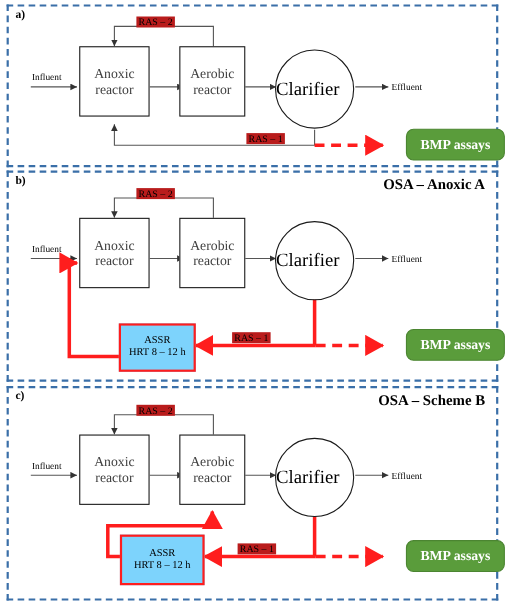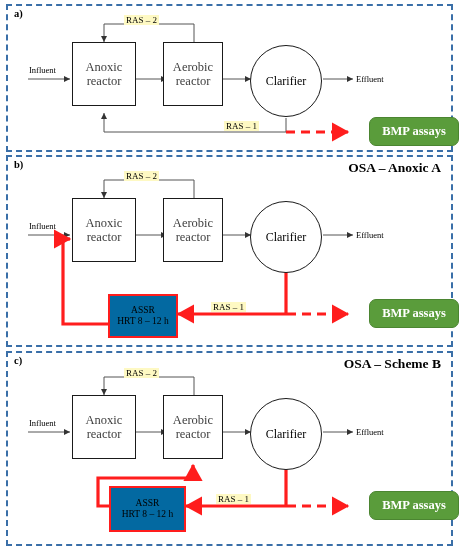--- a/index.html
+++ b/index.html
@@ -53,28 +53,28 @@
     line-height:1.12;
     font-size:12.5px;
     color:#404040;
   }
   .circlenode{
     position:absolute;
     box-sizing:border-box;
     border:1.2px solid #1a1a1a;
     border-radius:50%;
     background:#ffffff;
-    display:flex;align-items:center;justify-content:center;
-    font-size:12px;color:#000;
+    display:flex;align-items:center;justify-content:flex-start;
+    font-size:17px;color:#000;
   }
   .assrbox{
     position:absolute;
     box-sizing:border-box;
     border:2.2px solid #ff1d1d;
-    background:#0369a1;
+    background:#7dd3fc;
     display:flex;flex-direction:column;
     align-items:center;justify-content:center;
     line-height:1.2;
     font-size:9.5px;color:#000;
     z-index:6;
   }
   .bmpbox{
     position:absolute;
     box-sizing:border-box;
     background:#5a9c3b;
@@ -91,21 +91,21 @@
     position:absolute;
     font-size:8.5px;
     color:#000;
     white-space:nowrap;
   }
   .lbl-mid{
     position:absolute;
     font-size:9px;
     color:#000;
     white-space:nowrap;
-    background:#fef9c3;
+    background:#b91c1c;
     padding:0 2px;
   }
 </style>
 </head>
 <body>
 
 <div id="stage">
 
   <div class="panel" id="panel-a">
     <span class="panel-letter">a)</span>

